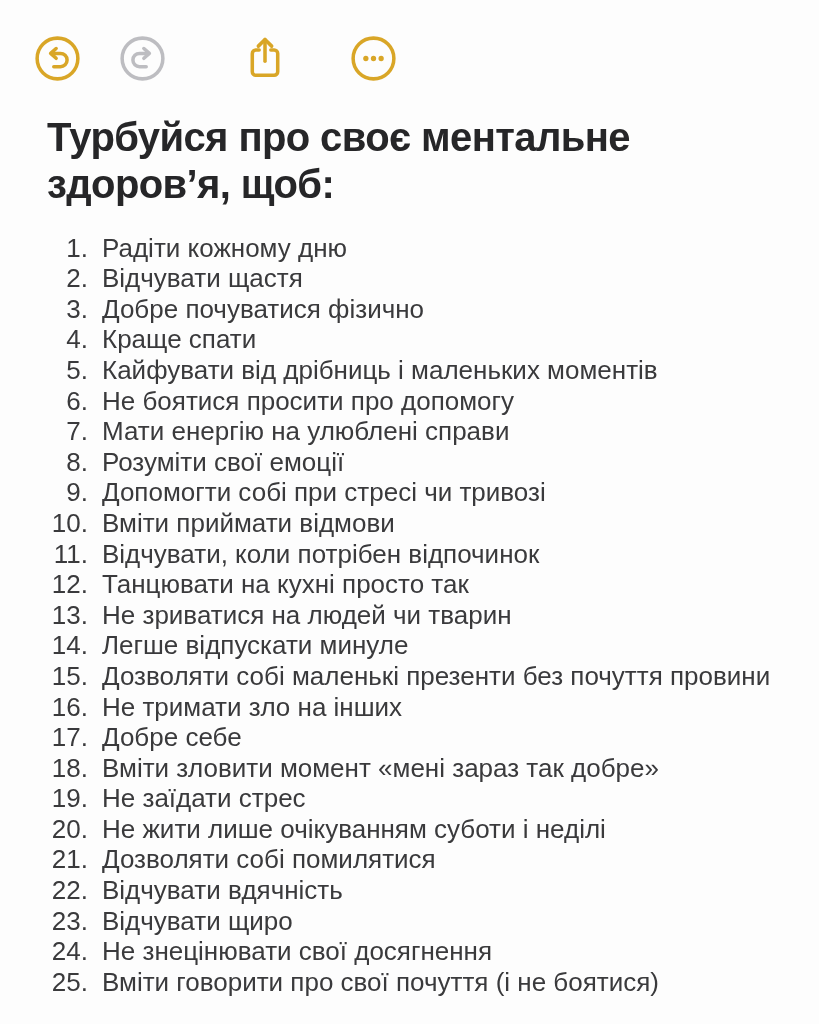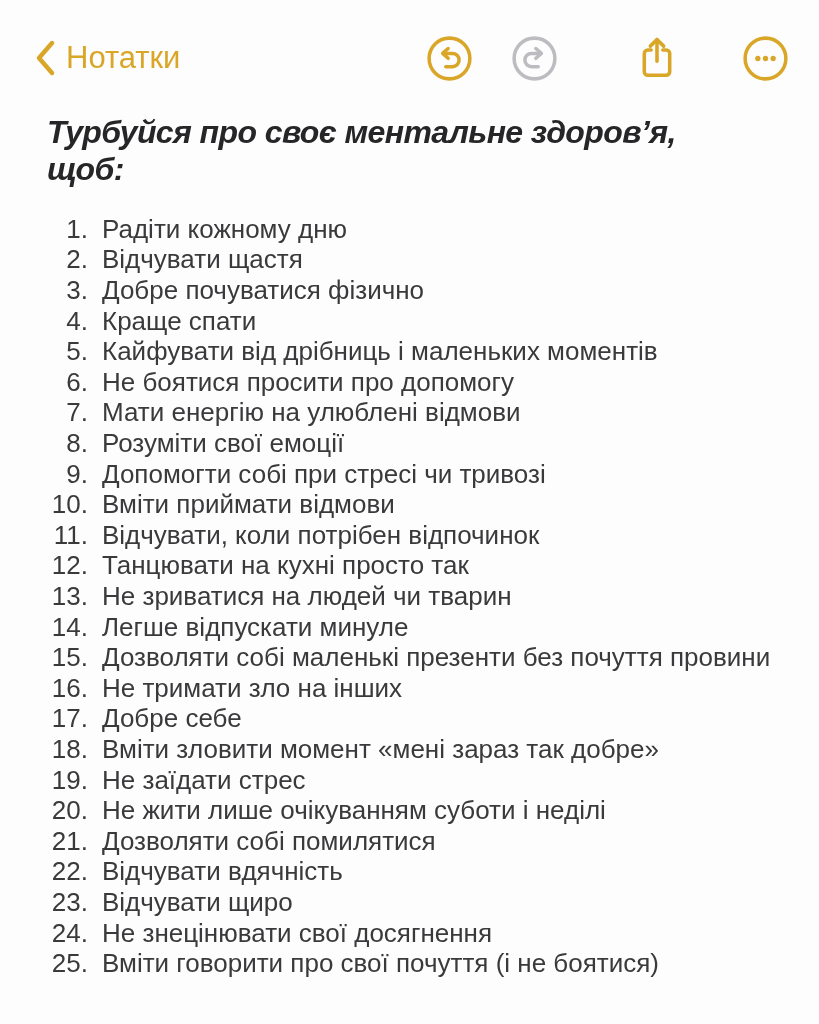--- a/index.html
+++ b/index.html
@@ -42,28 +42,27 @@
   .nav-btn svg { display: block; }
   .nav-btn.undo   { margin-left: 0; }
   .nav-btn.redo   { margin-left: 38px; cursor: default; }
   .nav-btn.share  { margin-left: 74px; }
   .nav-btn.more   { margin-left: 60px; }
   
   .note {
     padding: 26px 40px 0 30px;
   }
   .note-title {
-    font-size: 32px;
+    font-size: 40px;
     line-height: 1.17;
     font-weight: 700;
     color: #262628;
     letter-spacing: -0.6px;
     margin: 0 0 0 17px;
     max-width: 700px;
-    font-style: italic;
   }
   .note-list {
     list-style: none;
     counter-reset: n;
     margin: 25px 0 0 0;
     padding: 0;
     font-size: 26px;
     color: #3a3a3c;
   }
   .note-list li {
@@ -81,28 +80,20 @@
     color: #3a3a3c;
   }
 </style>
 </head>
 <body>
 
 <div class="screen">
 
   <div class="navbar">
 
-    <div class="back-button">
-      <span>
-        <svg width="22" height="36" viewBox="0 0 22 36">
-          <path d="M18 3 L5 18 L18 33" fill="none" stroke="#d9a627" stroke-width="4.4" stroke-linecap="round" stroke-linejoin="round"></path>
-        </svg>
-      </span>
-      <span>Нотатки</span>
-    </div>
 
     <div class="nav-actions">
 
       <div class="nav-btn undo">
         <span>
           <svg width="47" height="47" viewBox="0 0 24 24">
             <circle cx="12" cy="12" r="10.4" fill="none" stroke="#d9a627" stroke-width="1.8"></circle>
             <path d="M8.9 9.4 h4.6 a3.4 3.4 0 0 1 0 6.8 h-3.4" fill="none" stroke="#d9a627" stroke-width="1.8" stroke-linecap="round"></path>
             <path d="M11.3 6.9 L8.5 9.4 L11.3 11.9" fill="none" stroke="#d9a627" stroke-width="1.8" stroke-linecap="round" stroke-linejoin="round"></path>
           </svg>
@@ -160,21 +151,21 @@
       <li>
           <span>Краще спати</span>
         </li>
       <li>
           <span>Кайфувати від дрібниць і маленьких моментів</span>
         </li>
       <li>
           <span>Не боятися просити про допомогу</span>
         </li>
       <li>
-          <span>Мати енергію на улюблені відмови</span>
+          <span>Мати енергію на улюблені справи</span>
         </li>
       <li>
           <span>Розуміти свої емоції</span>
         </li>
       <li>
           <span>Допомогти собі при стресі чи тривозі</span>
         </li>
       <li>
           <span>Вміти приймати відмови</span>
         </li>

